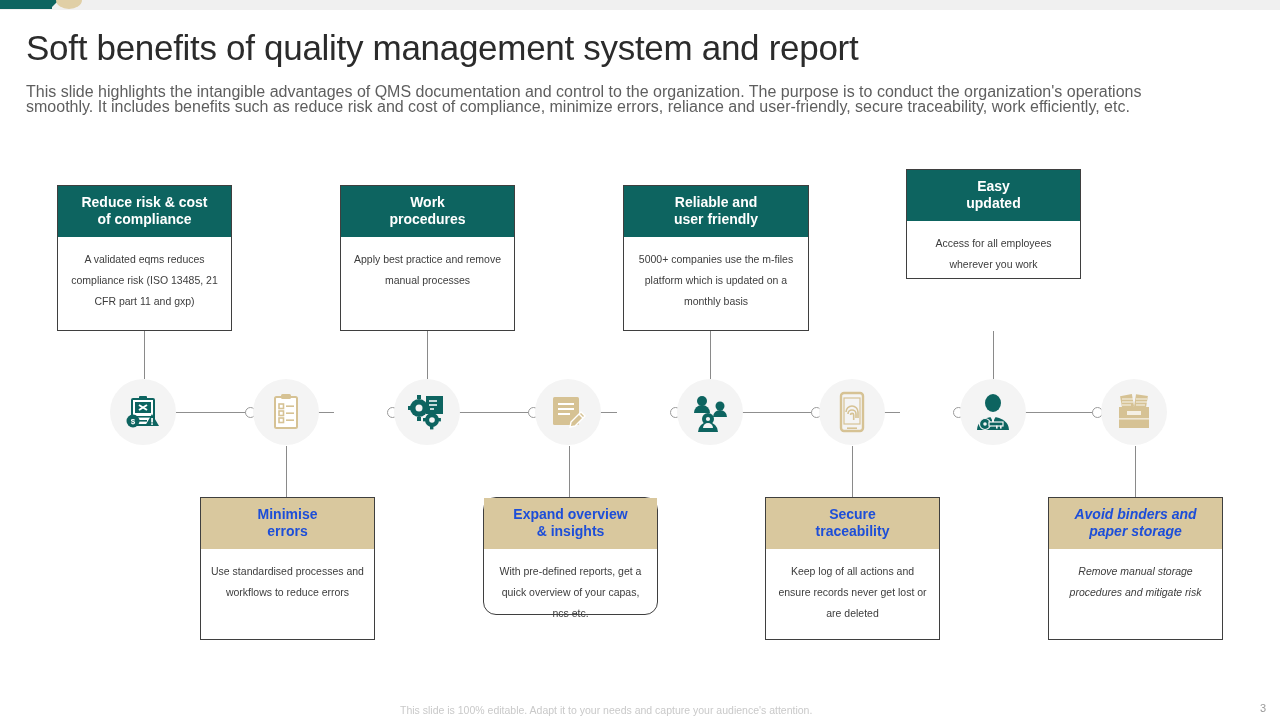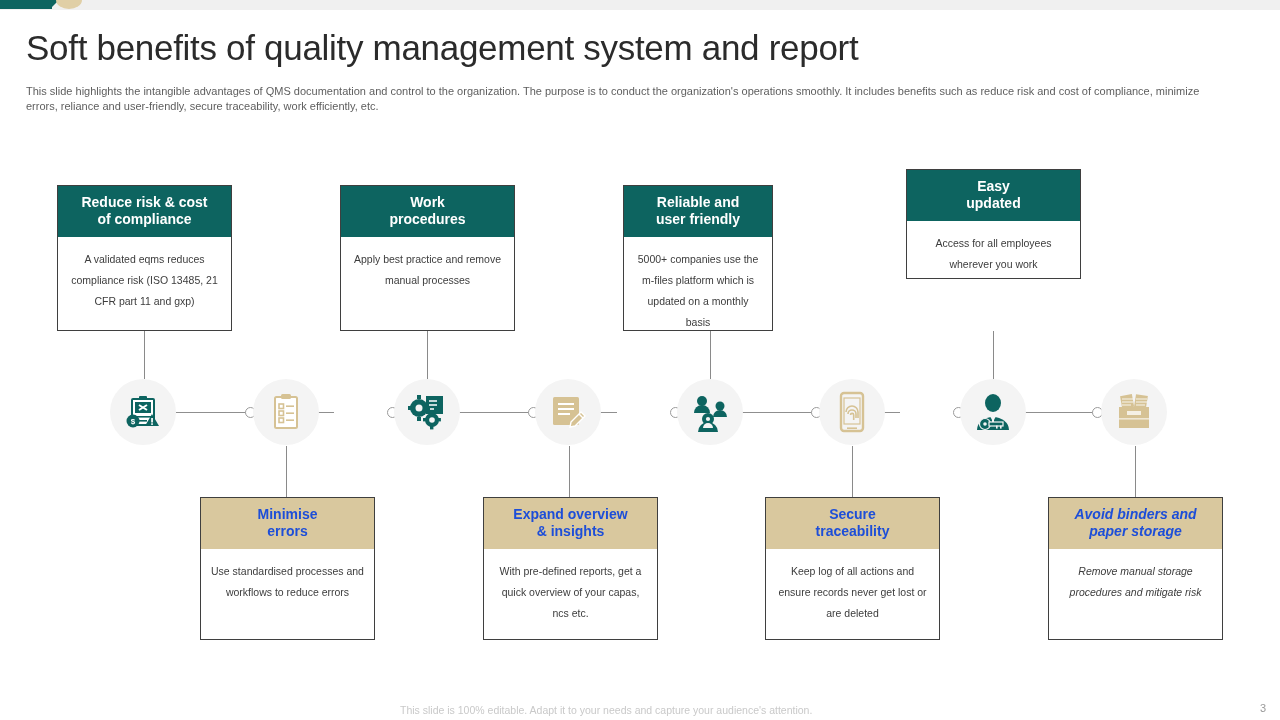--- a/index.html
+++ b/index.html
@@ -33,21 +33,21 @@
   }
 
   
   .page-title {
     position: absolute; left: 26px; top: 28px;
     font-size: 35px; font-weight: 400; color: #2b2b2b;
     letter-spacing: -0.3px; white-space: nowrap;
   }
   .page-subtitle {
     position: absolute; left: 26px; top: 84px; width: 1180px;
-    font-size: 11px; line-height: 15px; color: #5e5e5e;
+    font-size: 16px; line-height: 15px; color: #5e5e5e;
   }
 
   
   .card {
     position: absolute;
     border: 1px solid #3f3f3f;
     background: #ffffff;
   }
   .card-head {
     text-align: center;
@@ -120,21 +120,21 @@
   </div>
 
   <div class="card" style="left:340px; top:185px; width:175px; height:146px;">
     <div class="card-head teal">
       <div>Work</div>
       <div>procedures</div>
     </div>
     <div class="card-body">Apply best practice and remove manual processes</div>
   </div>
 
-  <div class="card" style="left:623px; top:185px; width:150px; height:146px;">
+  <div class="card" style="left:623px; top:185px; width:186px; height:146px;">
     <div class="card-head teal">
       <div>Reliable and</div>
       <div>user friendly</div>
     </div>
     <div class="card-body">5000+ companies use the m-files platform which is updated on a monthly basis</div>
   </div>
 
   <div class="card" style="left:906px; top:169px; width:175px; height:110px;">
     <div class="card-head teal">
       <div>Easy</div>
@@ -318,21 +318,21 @@
   <div class="stem" style="left:1135px; top:446px; height:51px;"></div>
 
   <div class="card" style="left:200px; top:497px; width:175px; height:143px;">
     <div class="card-head tan">
       <div>Minimise</div>
       <div>errors</div>
     </div>
     <div class="card-body">Use standardised processes and workflows to reduce errors</div>
   </div>
 
-  <div class="card" style="left:483px; top:497px; width:175px; height:143px;">
+  <div class="card" style="left:483px; top:497px; width:175px; height:118px;border-radius:13px;">
     <div class="card-head tan">
       <div>Expand overview</div>
       <div>&amp; insights</div>
     </div>
     <div class="card-body">With pre-defined reports, get a quick overview of your capas, ncs etc.</div>
   </div>
 
   <div class="card" style="left:765px; top:497px; width:175px; height:143px;">
     <div class="card-head tan">
       <div>Secure</div>

